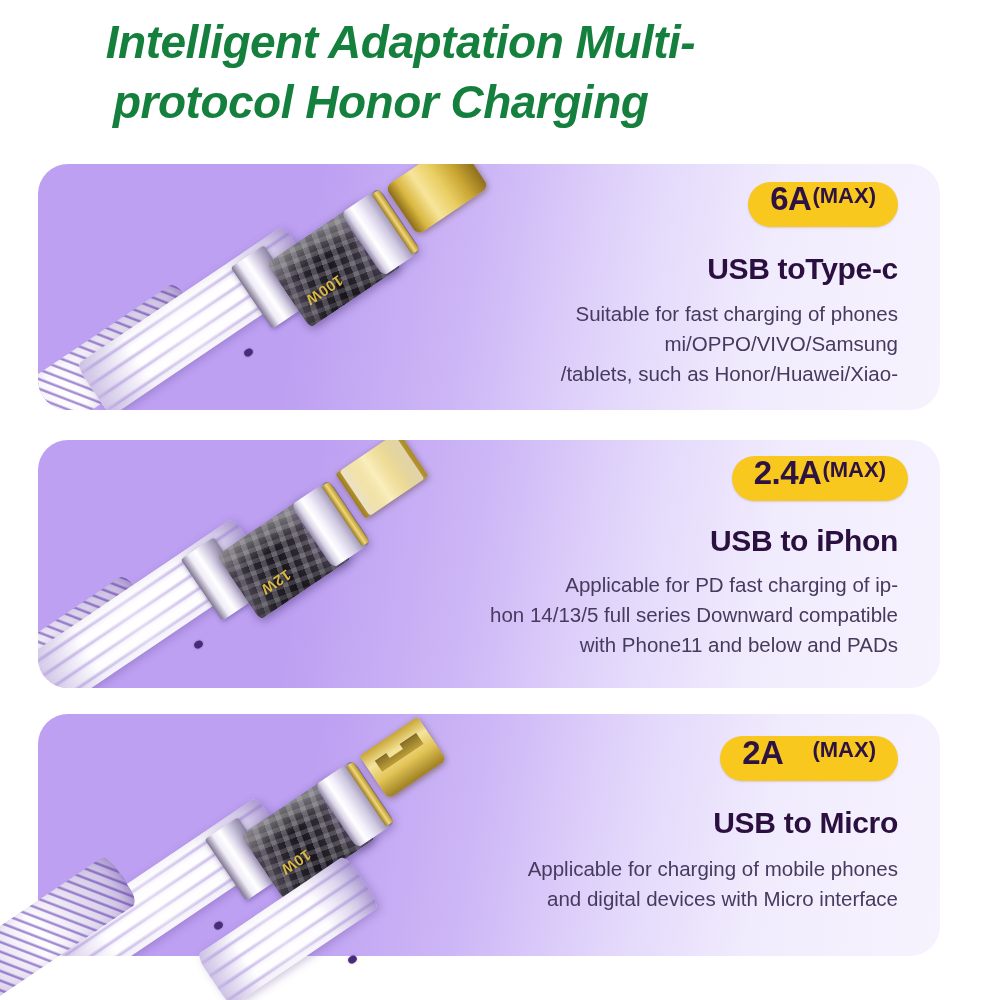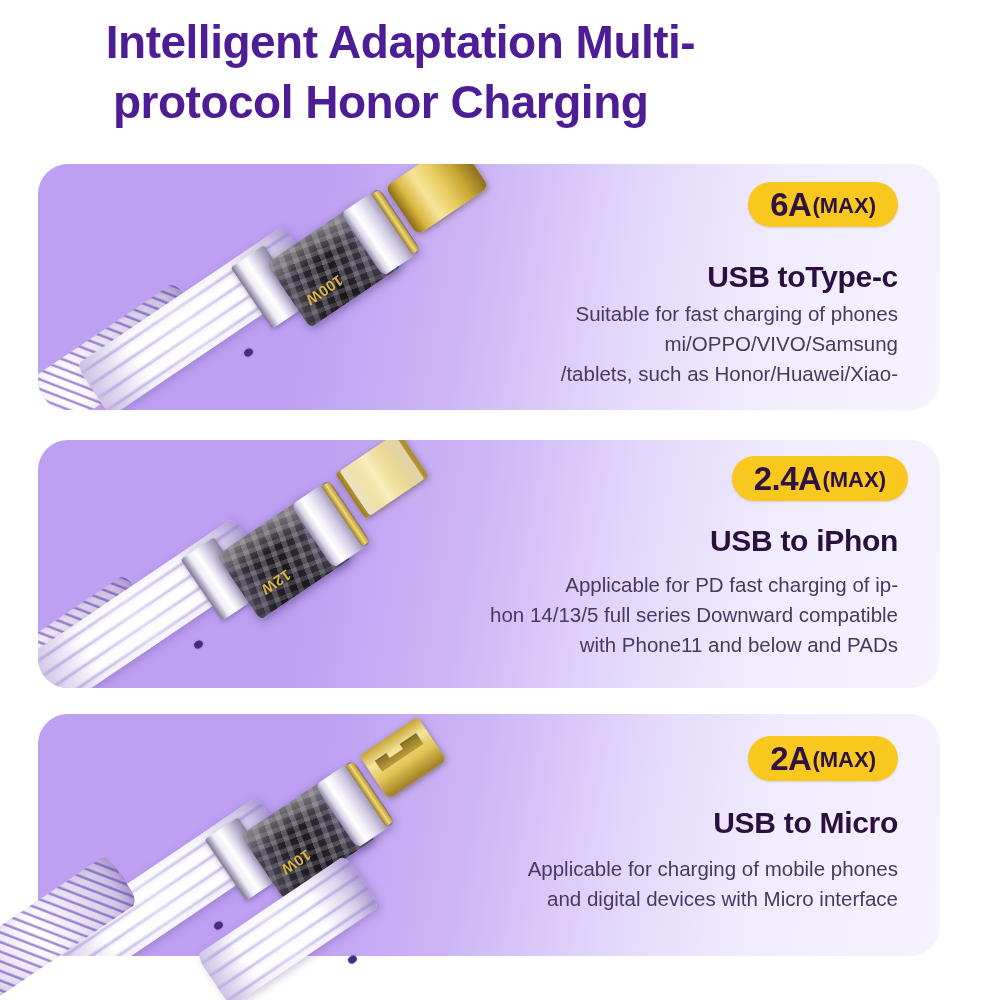--- a/index.html
+++ b/index.html
@@ -8,24 +8,24 @@
     background:#ffffff;
     font-family:"Liberation Sans","DejaVu Sans",sans-serif;
     overflow:hidden;position:relative;
   }
   .page{position:absolute;inset:0;}
 
   
   .title{
     position:absolute;left:0;top:12px;width:801px;
     text-align:center;
-    color:#4c1d95;
+    color:#15803d;
     font-size:46px;line-height:60px;
     font-weight:bold;letter-spacing:-0.5px;
-    padding:0 95px;box-sizing:border-box;
+    padding:0 95px;box-sizing:border-box;font-style:italic;
   }
   .title .l1{display:block;}
   .title .l2{display:block;text-align:left;padding-left:18px;}
 
   
   .card{
     position:absolute;left:38px;width:902px;
     border-radius:30px;
     background:linear-gradient(100deg,#bda0f2 0%,#bda0f2 30%,#cdb6f6 48%,#e3d8fb 65%,#f1ecfd 80%,#f6f3fe 100%);
     overflow:hidden;
@@ -33,38 +33,38 @@
   #card1{top:164px;height:246px;}
   #card2{top:440px;height:248px;}
   #card3{top:714px;height:242px;}
 
   
   .badge{
     position:absolute;
     background:#f8c81f;
     border-radius:26px;
     height:45px;
-    display:flex;align-items:center;justify-content:center;
+    display:flex;justify-content:center;
     color:#2e1342;
     padding:0 22px;
     box-shadow:0 1px 2px rgba(90,60,140,.18);
   }
   .badge .amp{font-size:33px;font-weight:bold;letter-spacing:-0.5px;line-height:1;}
   .badge .max{font-size:22px;font-weight:bold;line-height:1;margin-left:1px;margin-top:3px;}
   #badge1{right:42px;top:18px;}
   #badge2{right:32px;top:16px;}
-  #badge3{right:42px;top:22px;}
+  #badge3{right:42px;top:22px;gap:28px;}
 
   
   .heading{
     position:absolute;right:42px;
     color:#2a0f3f;font-size:30px;font-weight:bold;
     letter-spacing:-0.3px;white-space:nowrap;
   }
-  #head1{top:96px;}
+  #head1{top:88px;}
   #head2{top:84px;}
   #head3{top:92px;}
 
   .desc{
     position:absolute;right:42px;
     color:#463a5e;
     font-size:20.5px;line-height:30px;
     text-align:right;white-space:nowrap;
   }
   #desc1{top:135px;}

